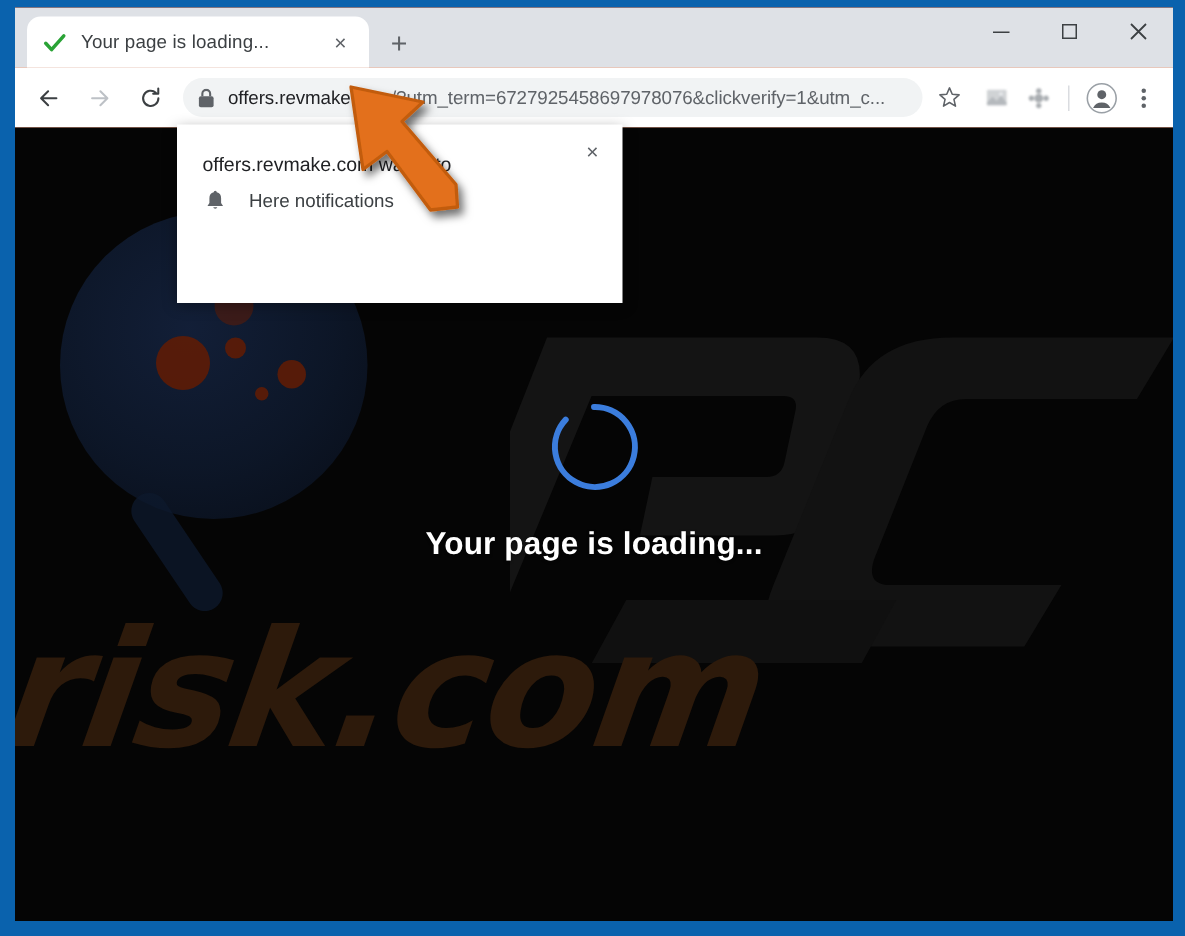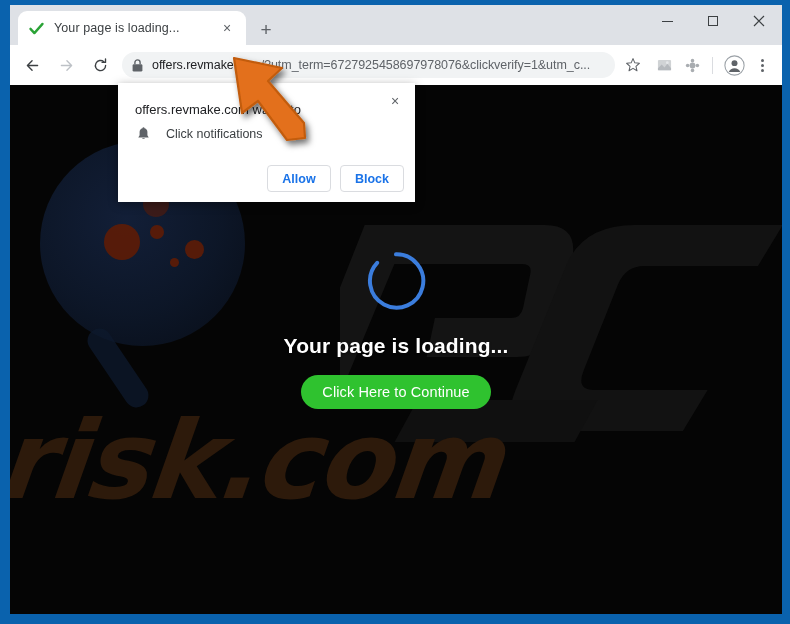--- a/index.html
+++ b/index.html
@@ -482,41 +482,36 @@
       <div class="blob-dot" style="left:133px; top:106px; width:26px; height:26px; opacity:0.55;"></div>
       <div id="blob-tail"></div>
 
       <div id="wm-risk">risk.com</div>
 
       <div id="page-center">
         <svg id="spinner" viewBox="0 0 50 50">
           <path d="M25 3.5 A21.5 21.5 0 1 1 9.8 10.3" stroke="#3b7ddd" stroke-width="3.2" fill="none" stroke-linecap="round"></path>
         </svg>
         <div id="loading-text">Your page is loading...</div>
-        <button id="continue-btn">Click Here to Continue</button>
       </div>
     </div>
 
     <div id="notif-popup">
       <div id="notif-origin">offers.revmake.com wants to</div>
       <div id="notif-close">×</div>
 
       <div id="notif-perm-row">
         <svg width="13" height="15" viewBox="0 0 14 16">
           <path d="M7 1.2 A1.1 1.1 0 0 1 8.1 2.3 A4.3 4.3 0 0 1 11.2 6.5 V10 L12.6 12.2 H1.4 L2.8 10 V6.5
                    A4.3 4.3 0 0 1 5.9 2.3 A1.1 1.1 0 0 1 7 1.2 Z" fill="#5f6368"></path>
           <path d="M5.5 13 A1.6 1.6 0 0 0 8.5 13 Z" fill="#5f6368"></path>
         </svg>
-        <span id="notif-perm-label">Click notifications</span>
-      </div>
-
-      <div id="notif-actions">
-        <button class="notif-btn">Allow</button>
-        <button class="notif-btn">Block</button>
-      </div>
+        <span id="notif-perm-label">Here notifications</span>
+      </div>
+
     </div>
 
   </div>
 
   <svg id="arrow-cursor" viewBox="0 0 96 106">
     <defs>
       <filter id="arrowShadow" x="-30%" y="-30%" width="180%" height="180%">
         <feDropShadow dx="3" dy="4" stdDeviation="3" flood-color="#000000" flood-opacity="0.55"></feDropShadow>
       </filter>
     </defs>

